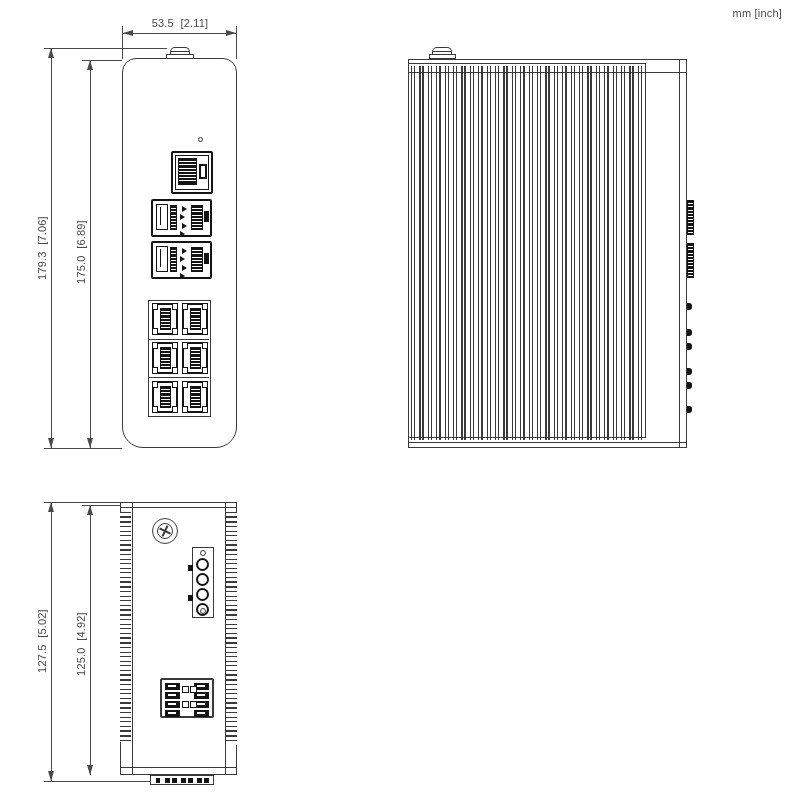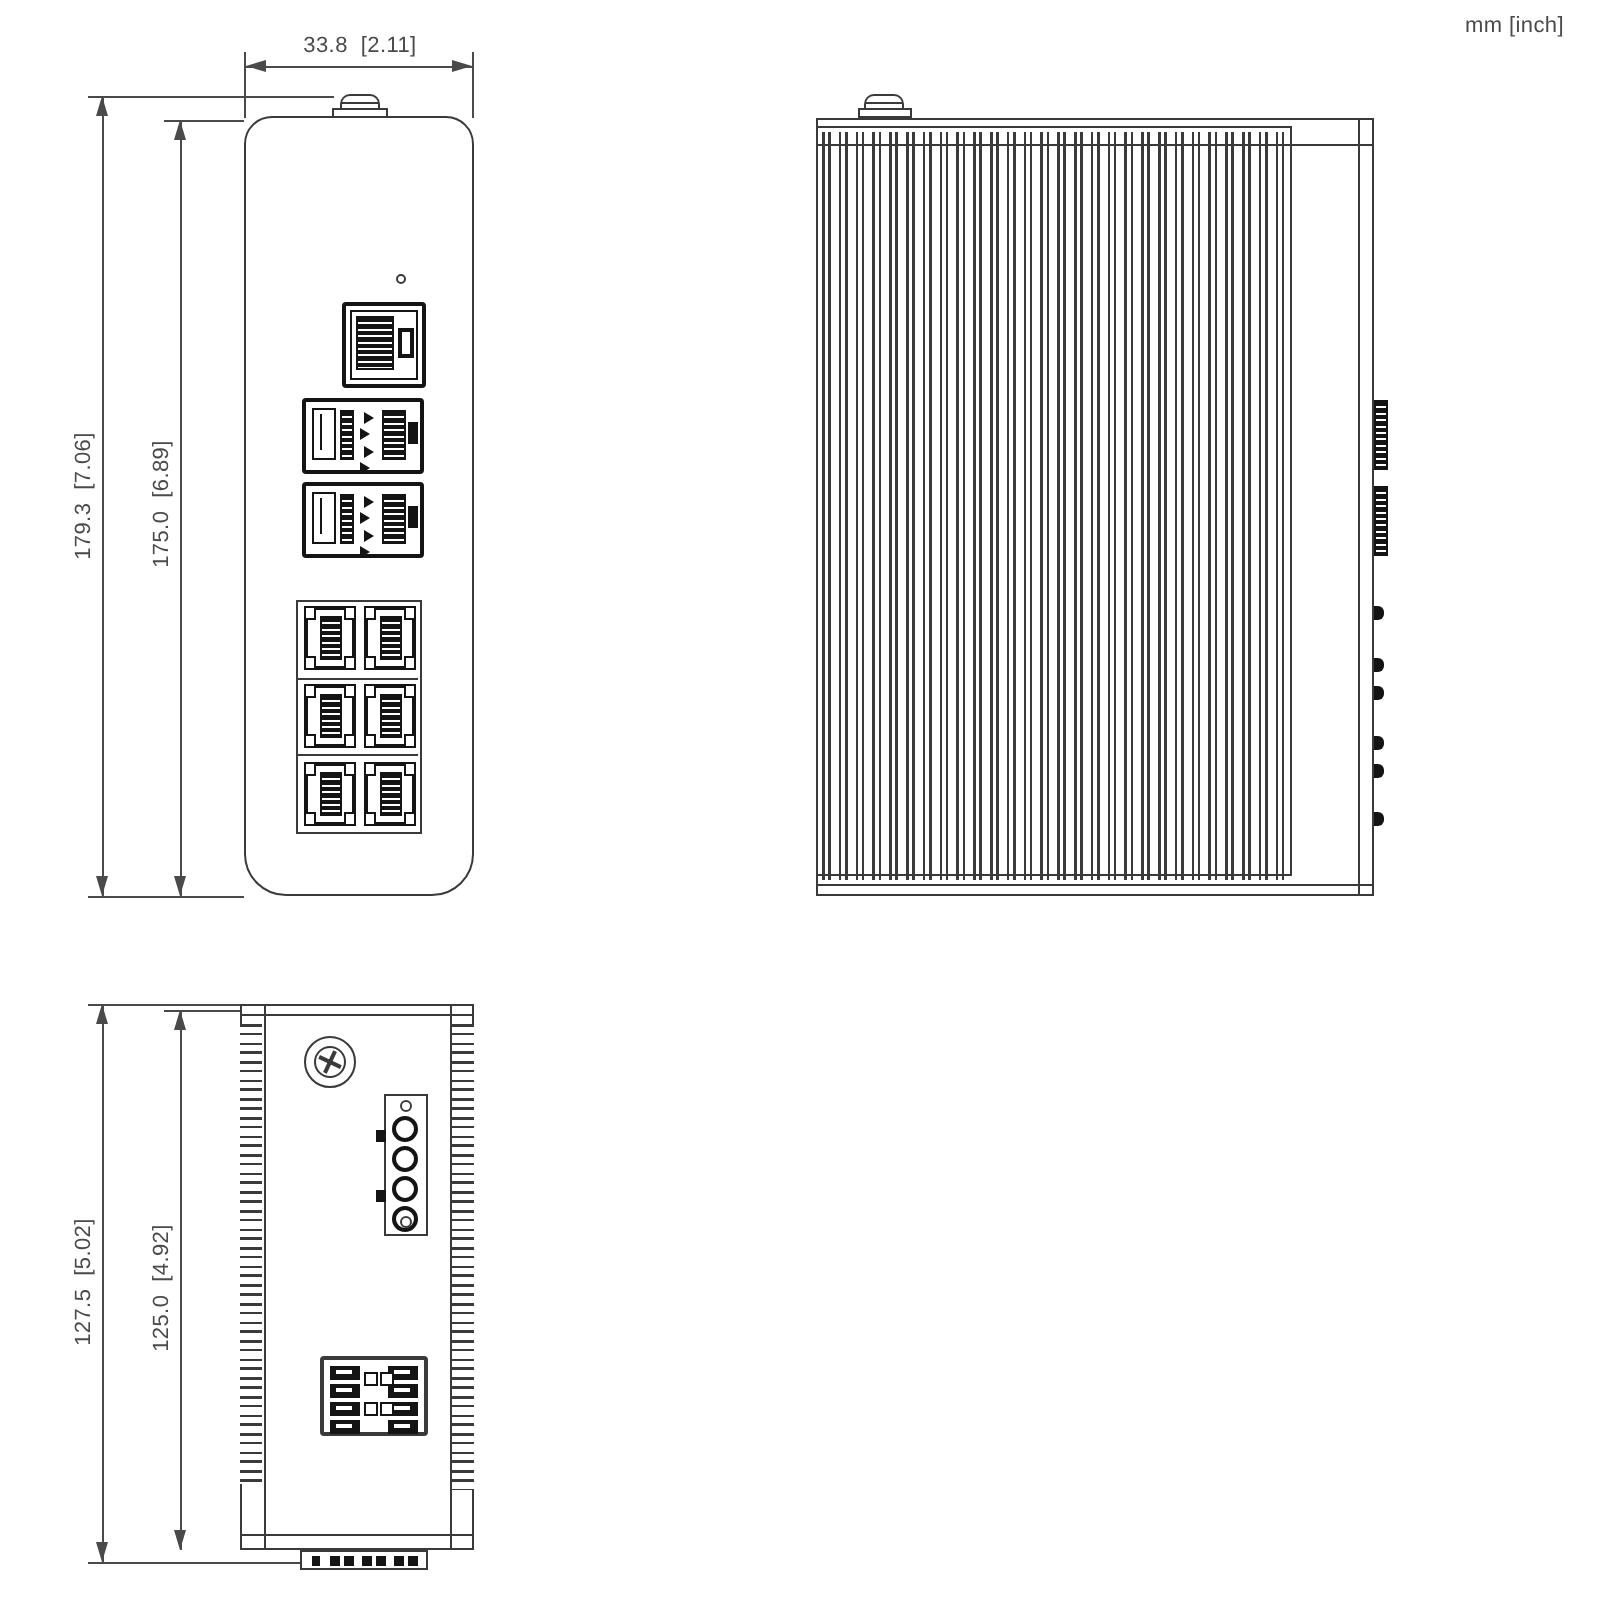--- a/index.html
+++ b/index.html
@@ -50,21 +50,21 @@
 </style>
 </head>
 <body>
 
 <div id="canvas">
 
   <div class="dim-text" style="left:662px;top:7px;text-align:right;">mm [inch]</div>
 
   <div>
 
-    <div class="dim-text" style="left:120px;top:17px;">33.8  [2.11]</div>
+    <div class="dim-text" style="left:120px;top:17px;">53.5  [2.11]</div>
     <div class="hline" style="left:123px;top:33px;width:113px;"></div>
     <div class="ar ar-lf" style="left:123px;top:30px;"></div>
     <div class="ar ar-rt" style="left:226px;top:30px;"></div>
     <div class="vline" style="left:122px;top:26px;height:33px;"></div>
     <div class="vline" style="left:236px;top:26px;height:33px;"></div>
 
     <div class="hline" style="left:44px;top:48px;width:123px;"></div>
     <div class="hline" style="left:82px;top:60px;width:40px;"></div>
     <div class="hline" style="left:44px;top:448px;width:78px;"></div>
 

